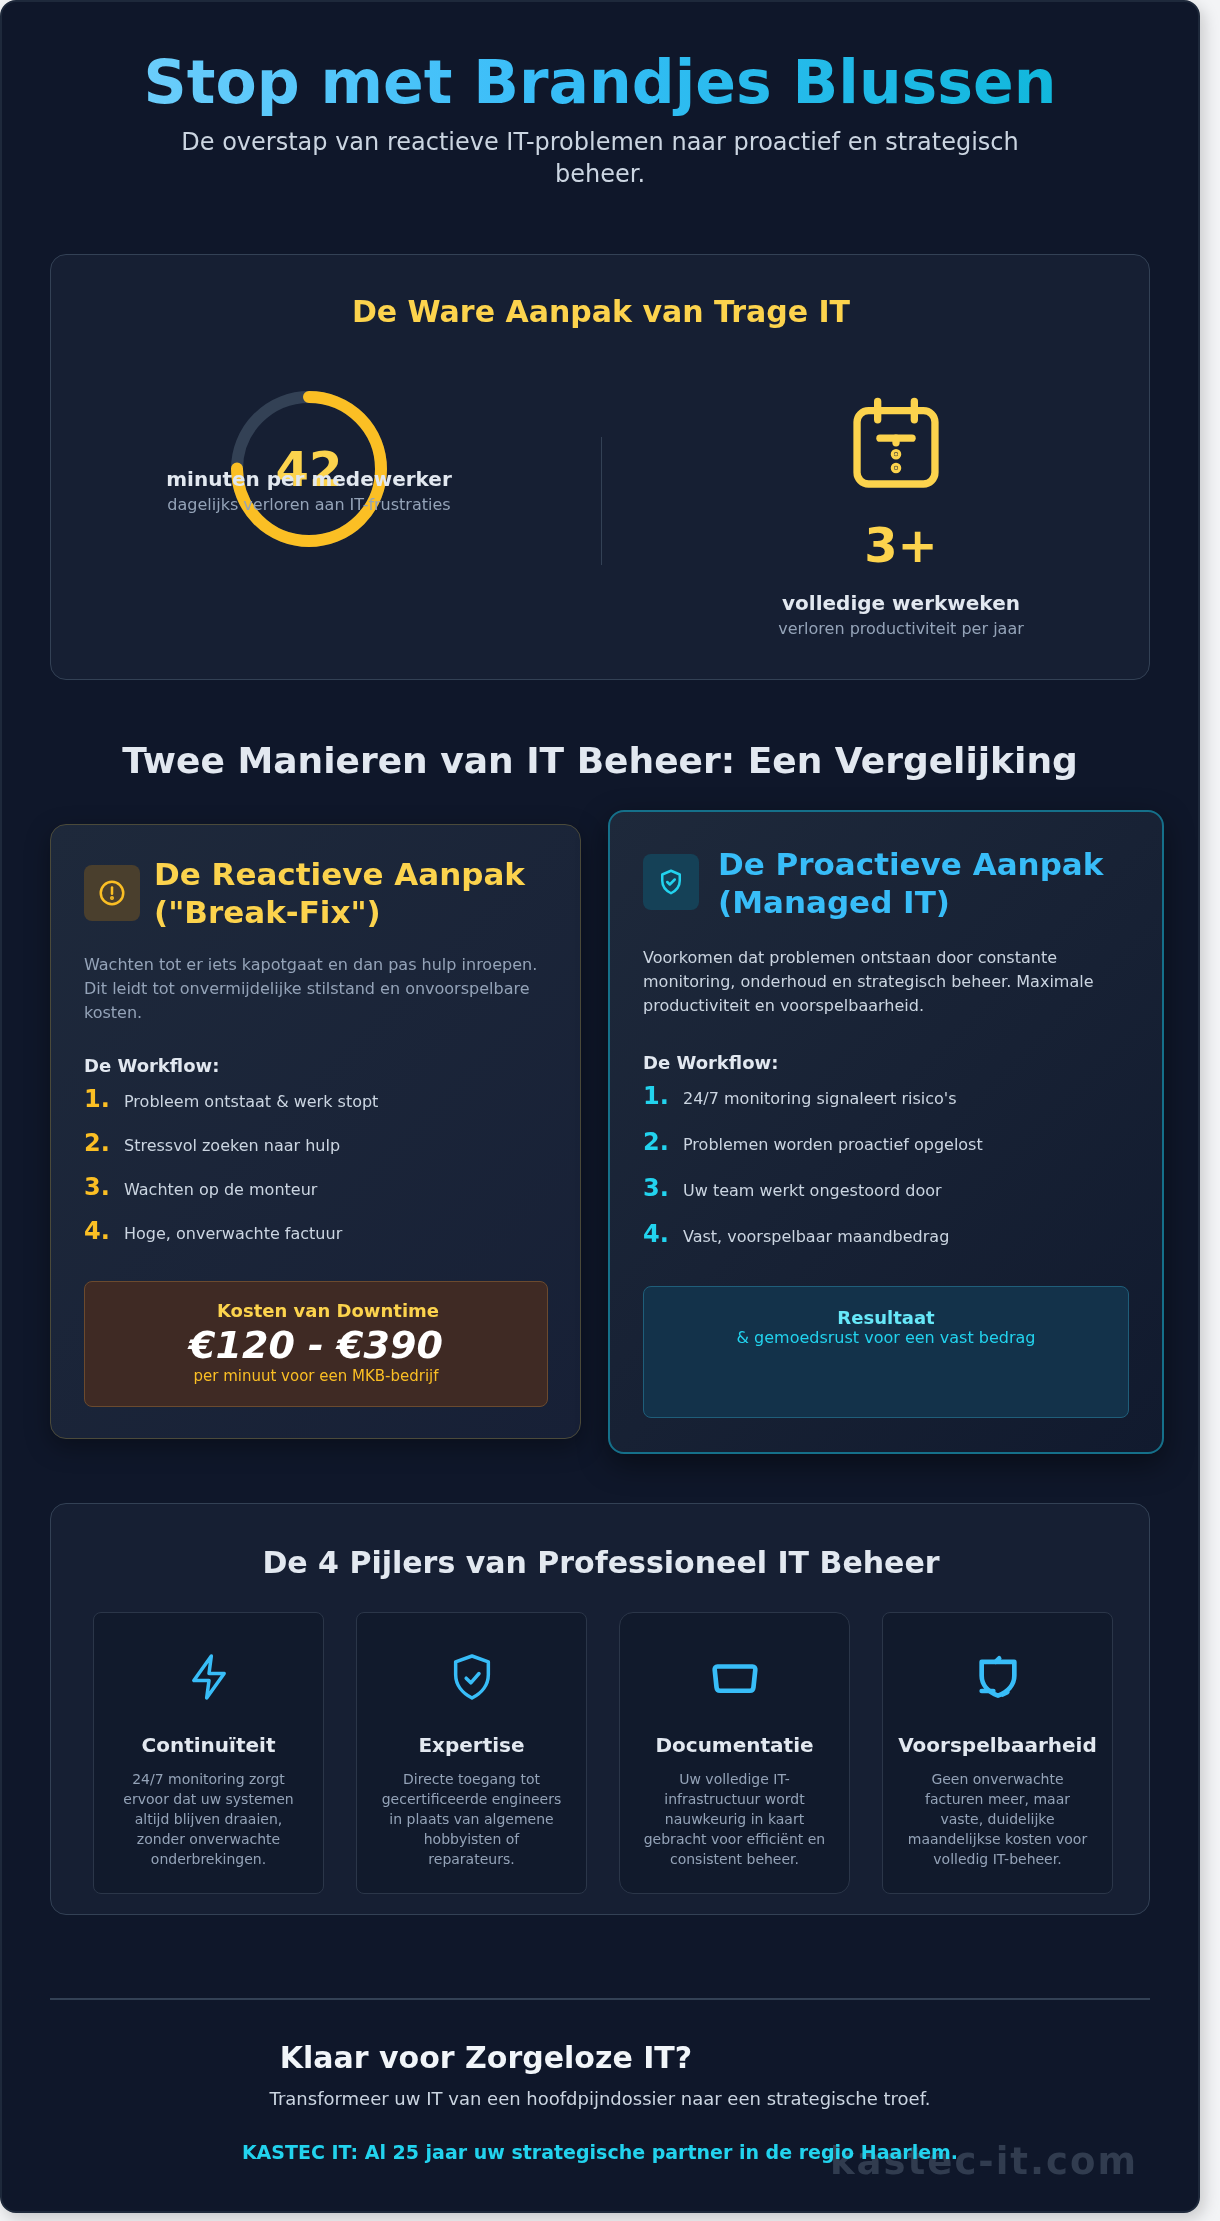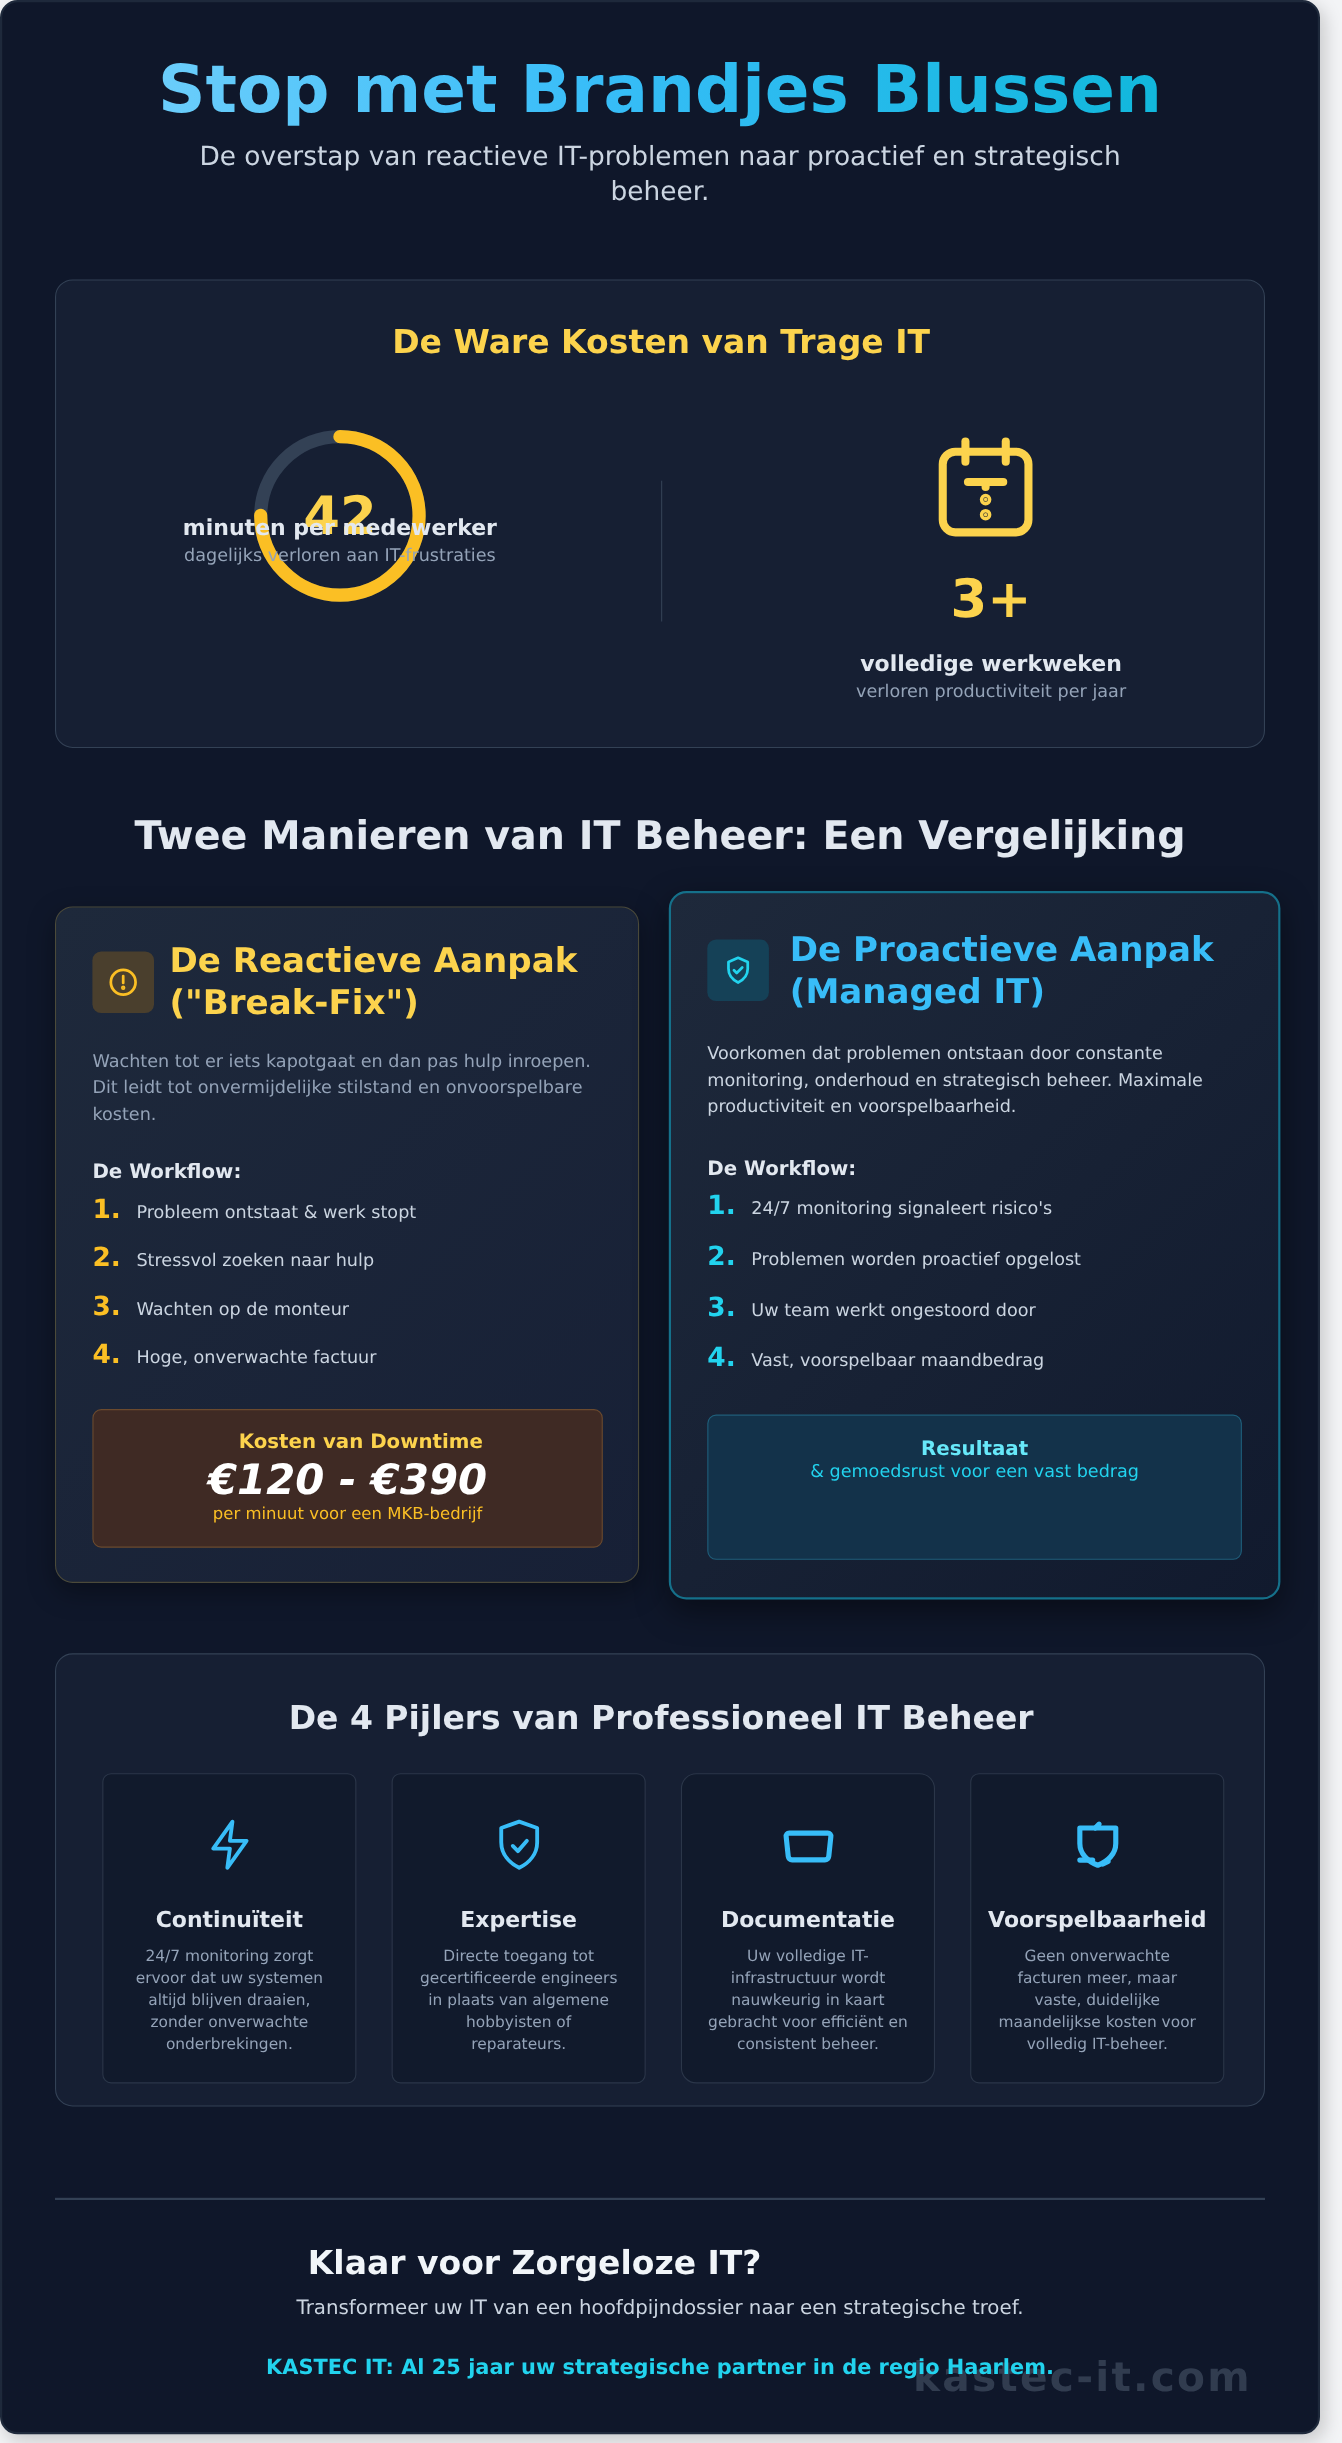--- a/index.html
+++ b/index.html
@@ -83,21 +83,21 @@
 </style>
 </head>
 <body>
 
 <div class="page">
 
   <h1 class="abs center hero-title">Stop met Brandjes Blussen</h1>
   <p class="abs center hero-sub">De overstap van reactieve IT-problemen naar proactief en strategisch beheer.</p>
 
   <section class="abs box stats-box">
-    <h2 class="abs center stats-title">De Ware Kosten van Trage IT</h2>
+    <h2 class="abs center stats-title">De Ware Aanpak van Trage IT</h2>
 
     <svg class="abs ring" viewBox="0 0 160 160">
       <circle cx="80" cy="80" r="72" fill="none" stroke="#334155" stroke-width="12"></circle>
       <circle cx="80" cy="80" r="72" fill="none" stroke="#fbbf24" stroke-width="12" stroke-linecap="round" stroke-dasharray="339.3 452.4" transform="rotate(-90 80 80)"></circle>
     </svg>
     <div class="abs center ring-num">42</div>
     <div class="abs center stat-label" style="left:58px;width:400px;top:212px;">minuten per medewerker</div>
     <div class="abs center stat-sub" style="left:58px;width:400px;top:240px;">dagelijks verloren aan IT-frustraties</div>
 
     <div class="abs stat-divider"></div>

